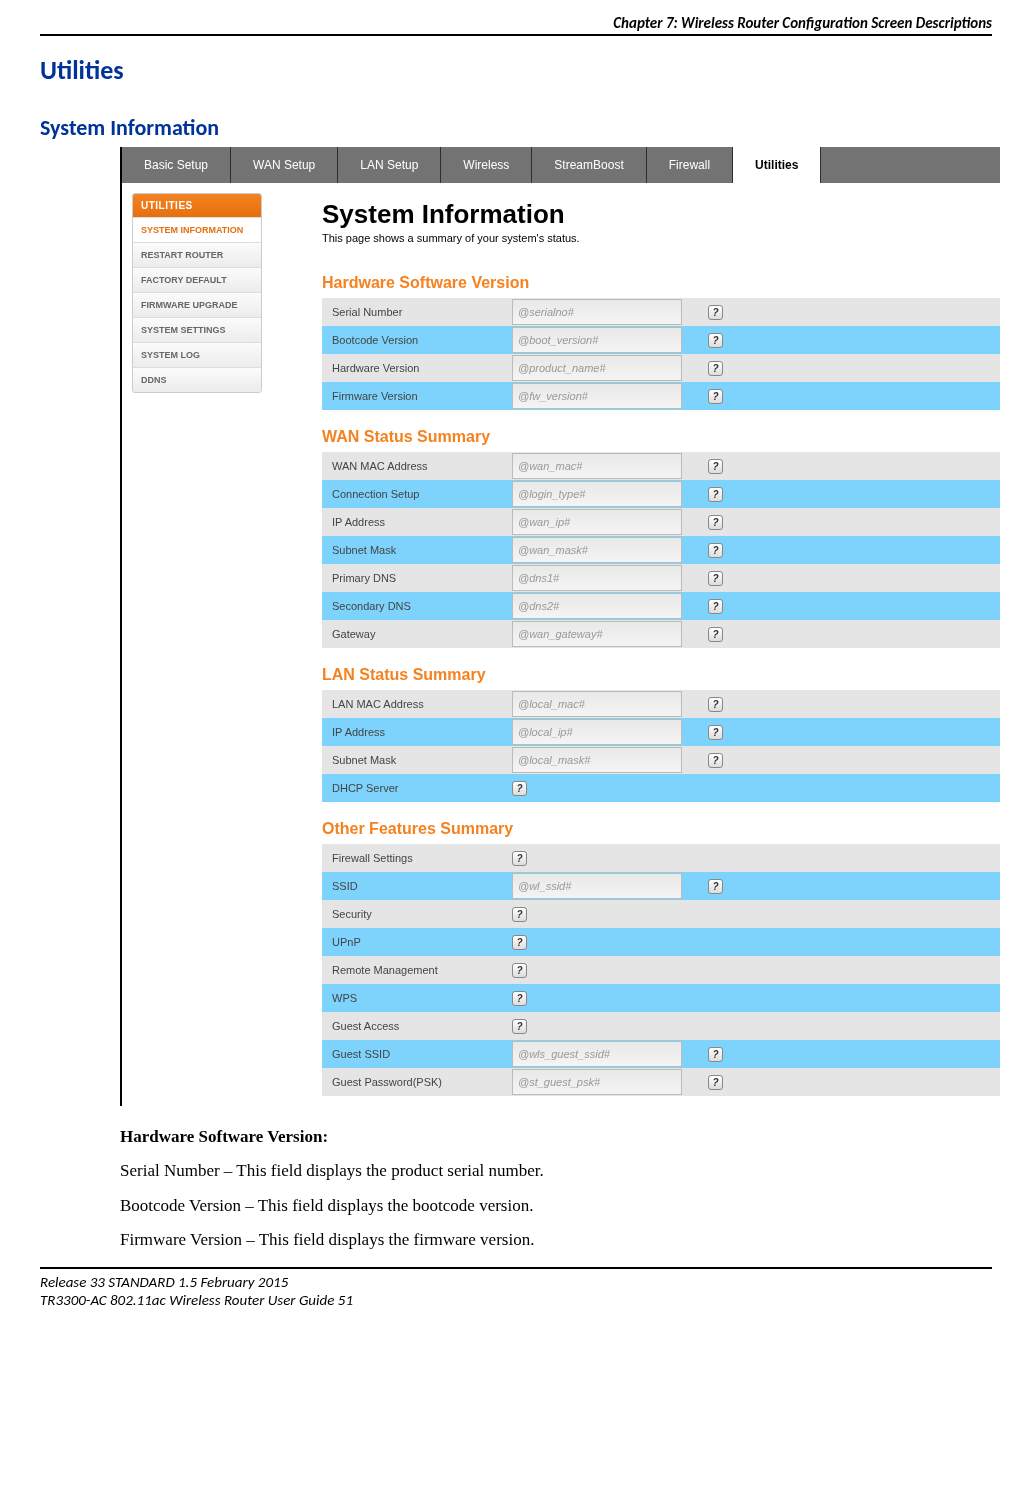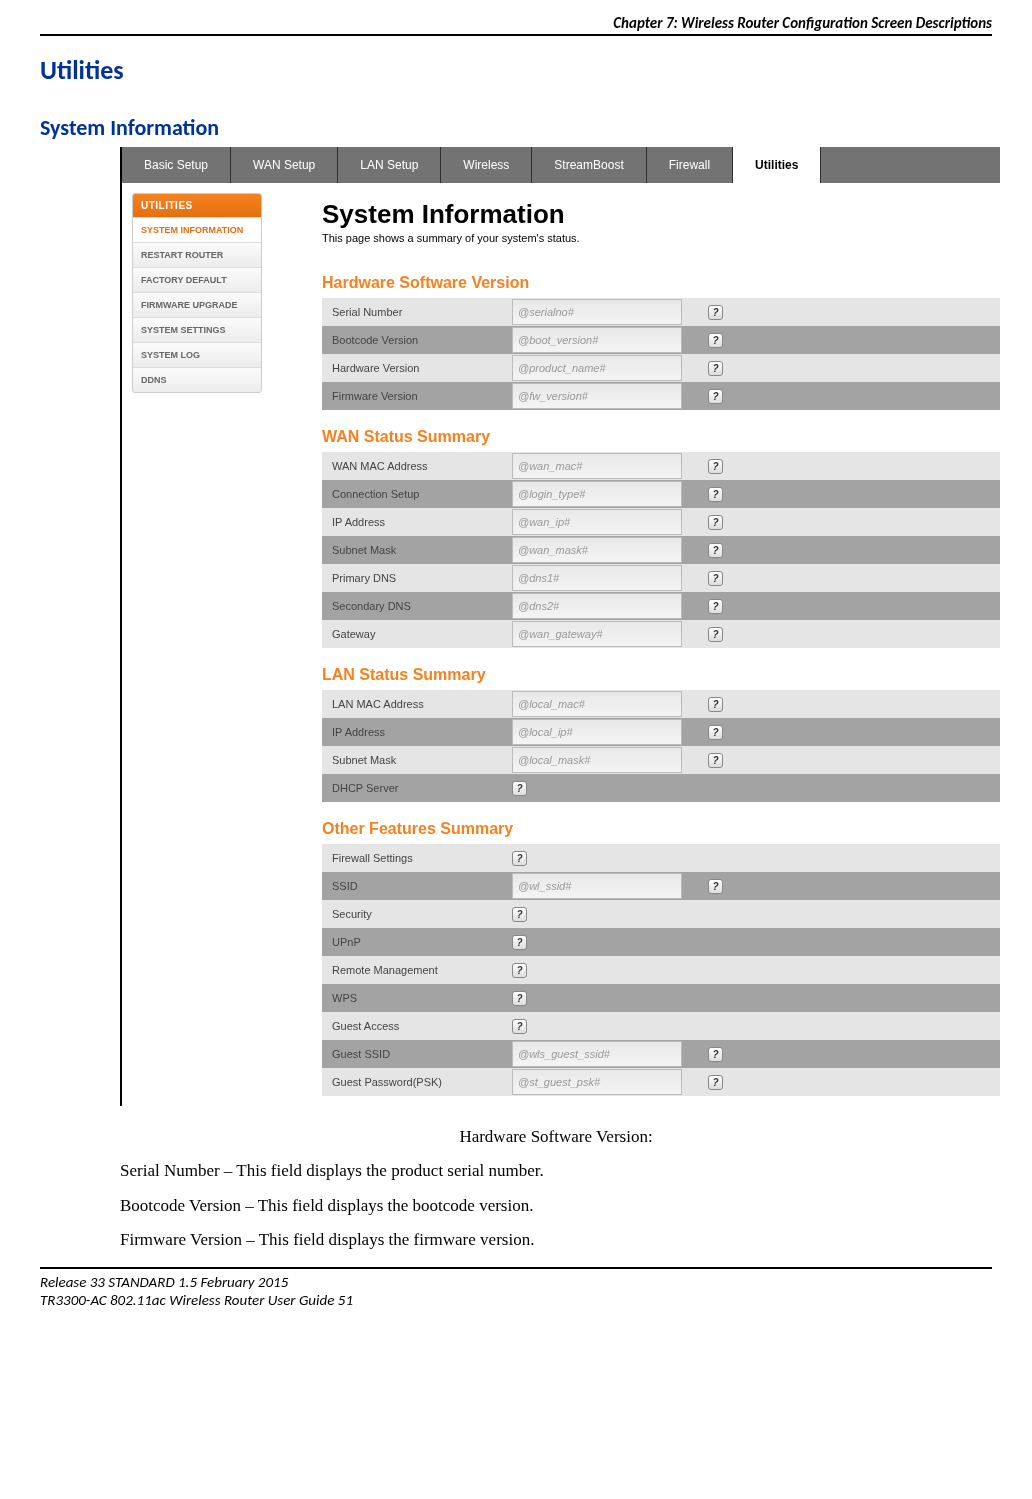--- a/index.html
+++ b/index.html
@@ -120,21 +120,21 @@
     margin: 18px 0 6px 0;
   }
   .data-table { width: 100%; }
   .data-row {
     display: flex;
     align-items: center;
     height: 28px;
     font-size: 11px;
   }
   .data-row.odd { background: #e5e5e5; }
-  .data-row.even { background: #a3a3a3; }
+  .data-row.even { background: #7dd3fc; }
   .cell-label {
     width: 190px;
     padding-left: 10px;
     color: #444;
   }
   .cell-value {
     width: 190px;
   }
   .val-input {
     width: 170px;
@@ -166,21 +166,21 @@
     cursor: pointer;
   }
   
   .body-text {
     margin: 18px 0 0 80px;
     font-size: 17px;
     line-height: 1.55;
     font-family: Georgia, 'Times New Roman', serif;
   }
   .body-text p { margin-bottom: 8px; }
-  .body-text .bold { font-weight: normal; text-align: center; }
+  .body-text .bold { font-weight: bold; }
   
   .footer {
     border-top: 2px solid #000;
     margin-top: 14px;
     padding-top: 4px;
     display: flex;
     justify-content: space-between;
     font-style: italic;
     font-size: 15px;
     font-family: Calibri, Arial, sans-serif;

